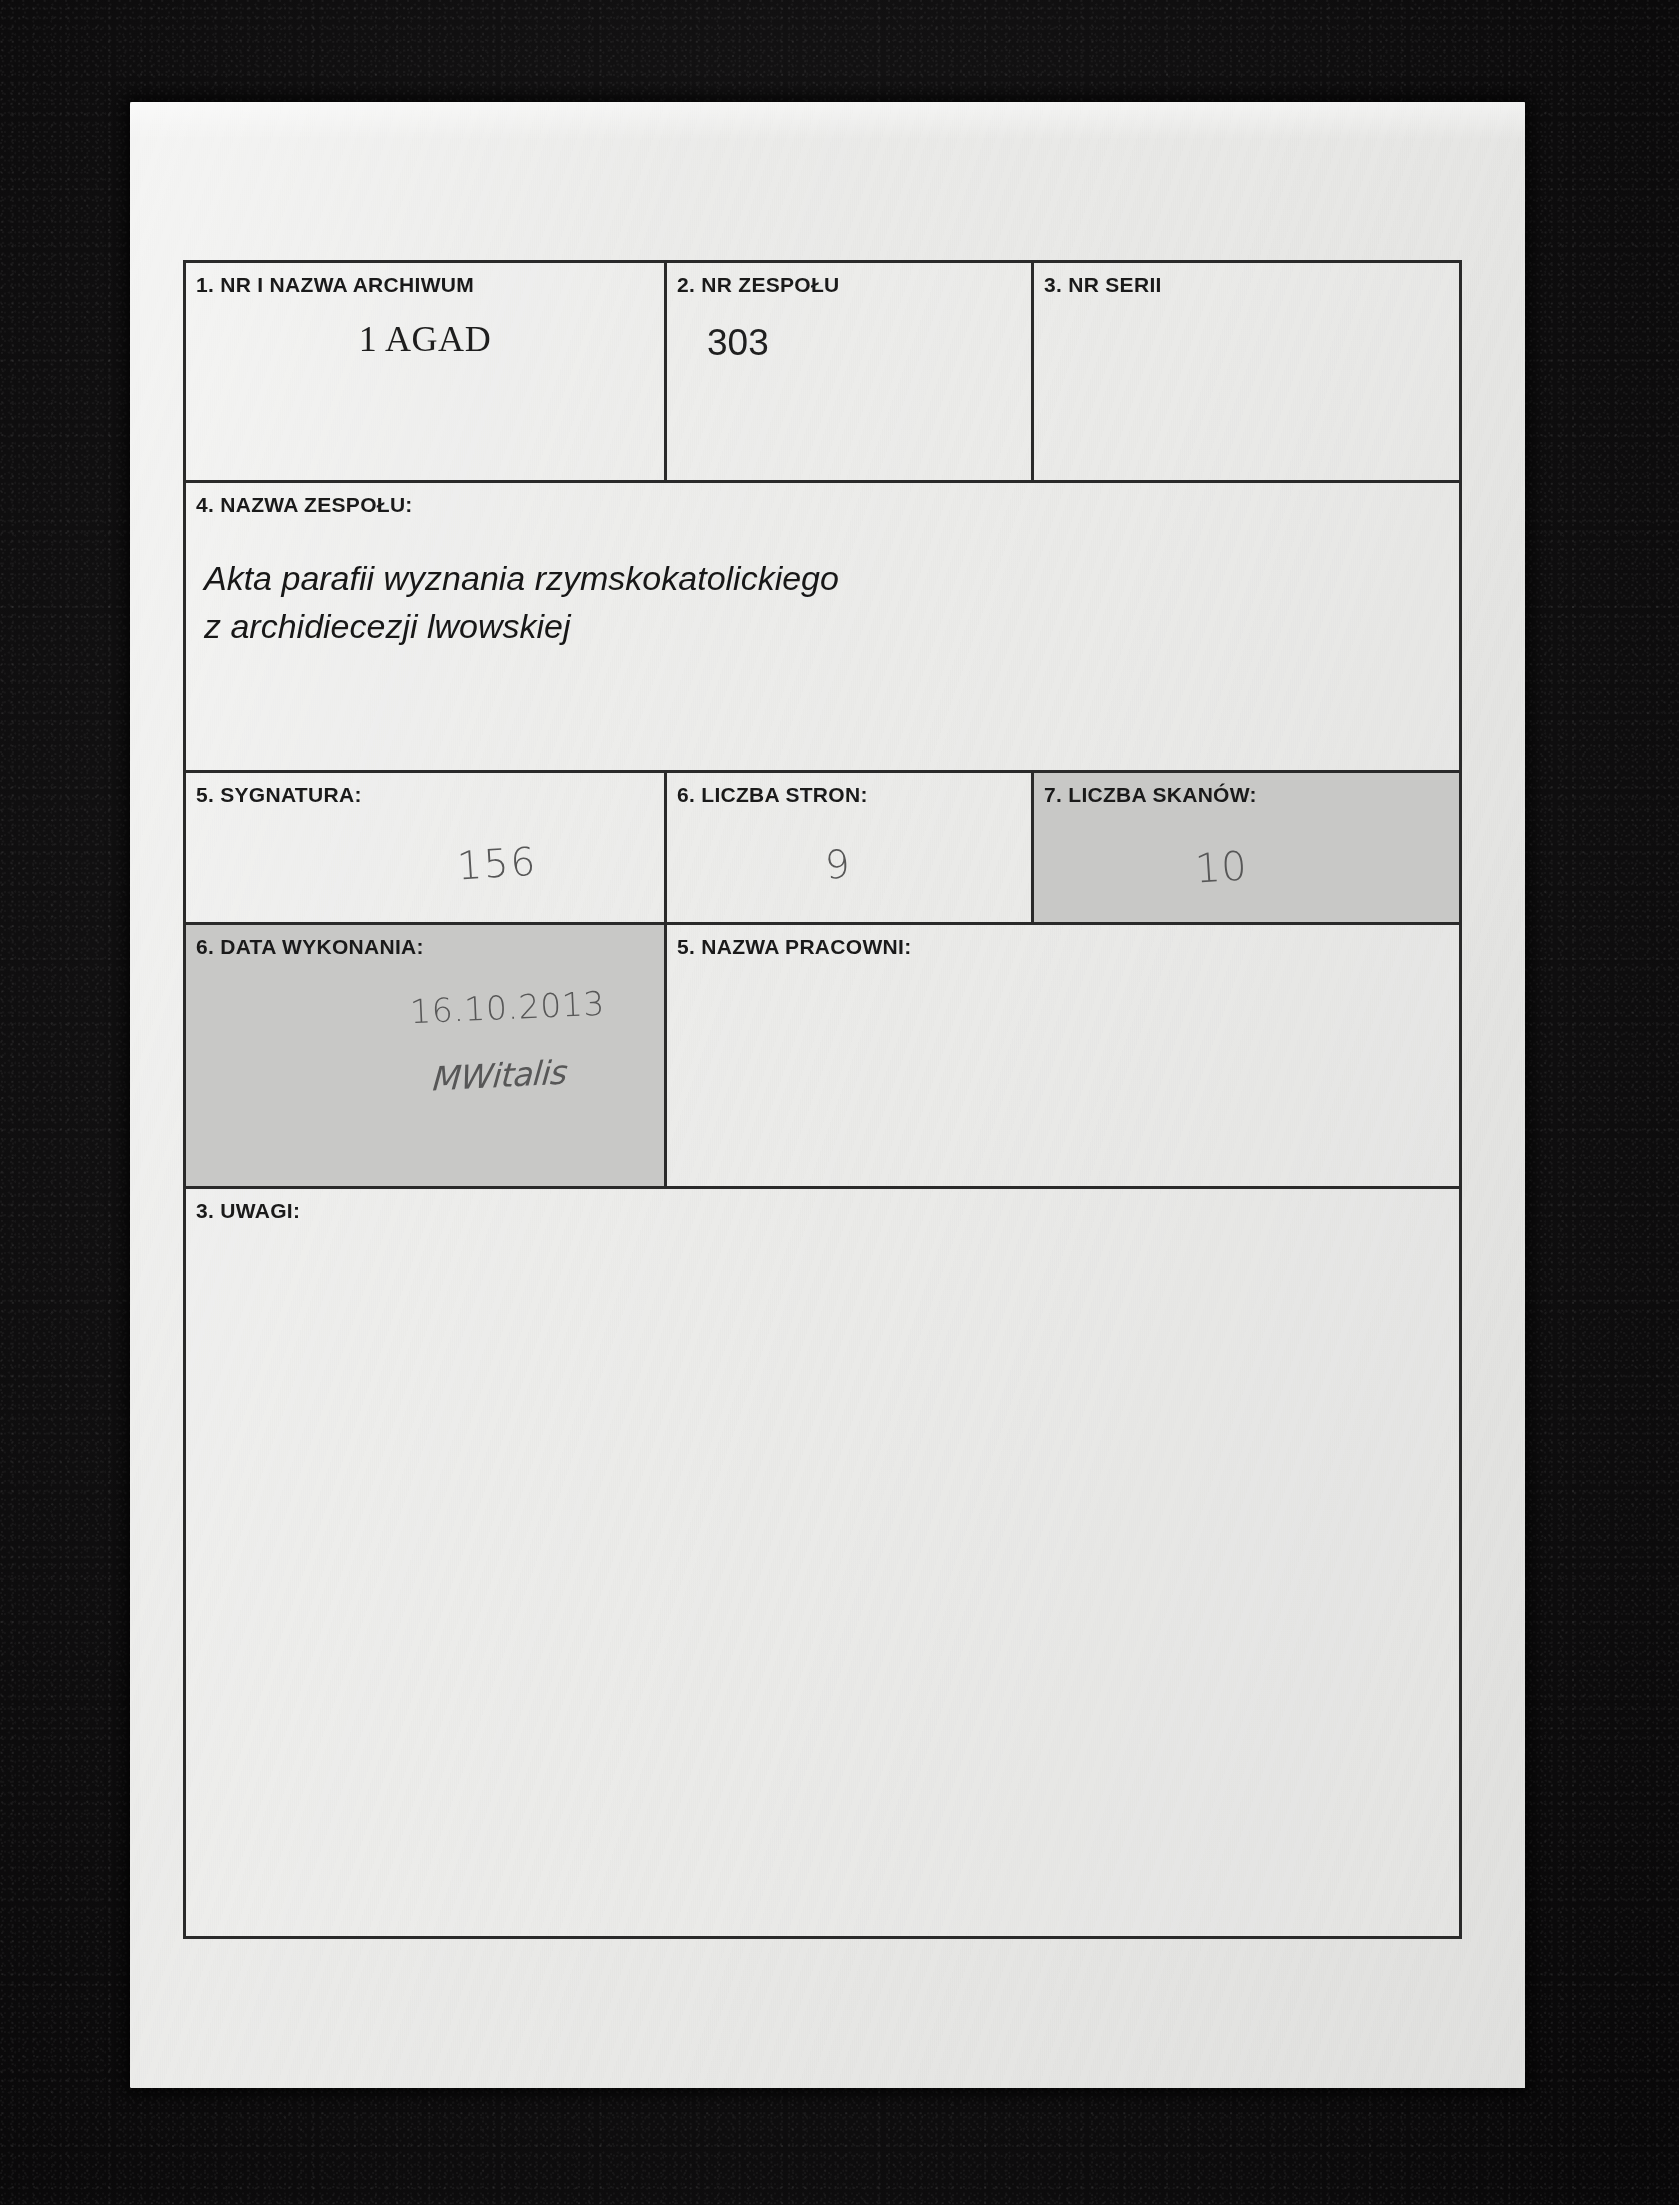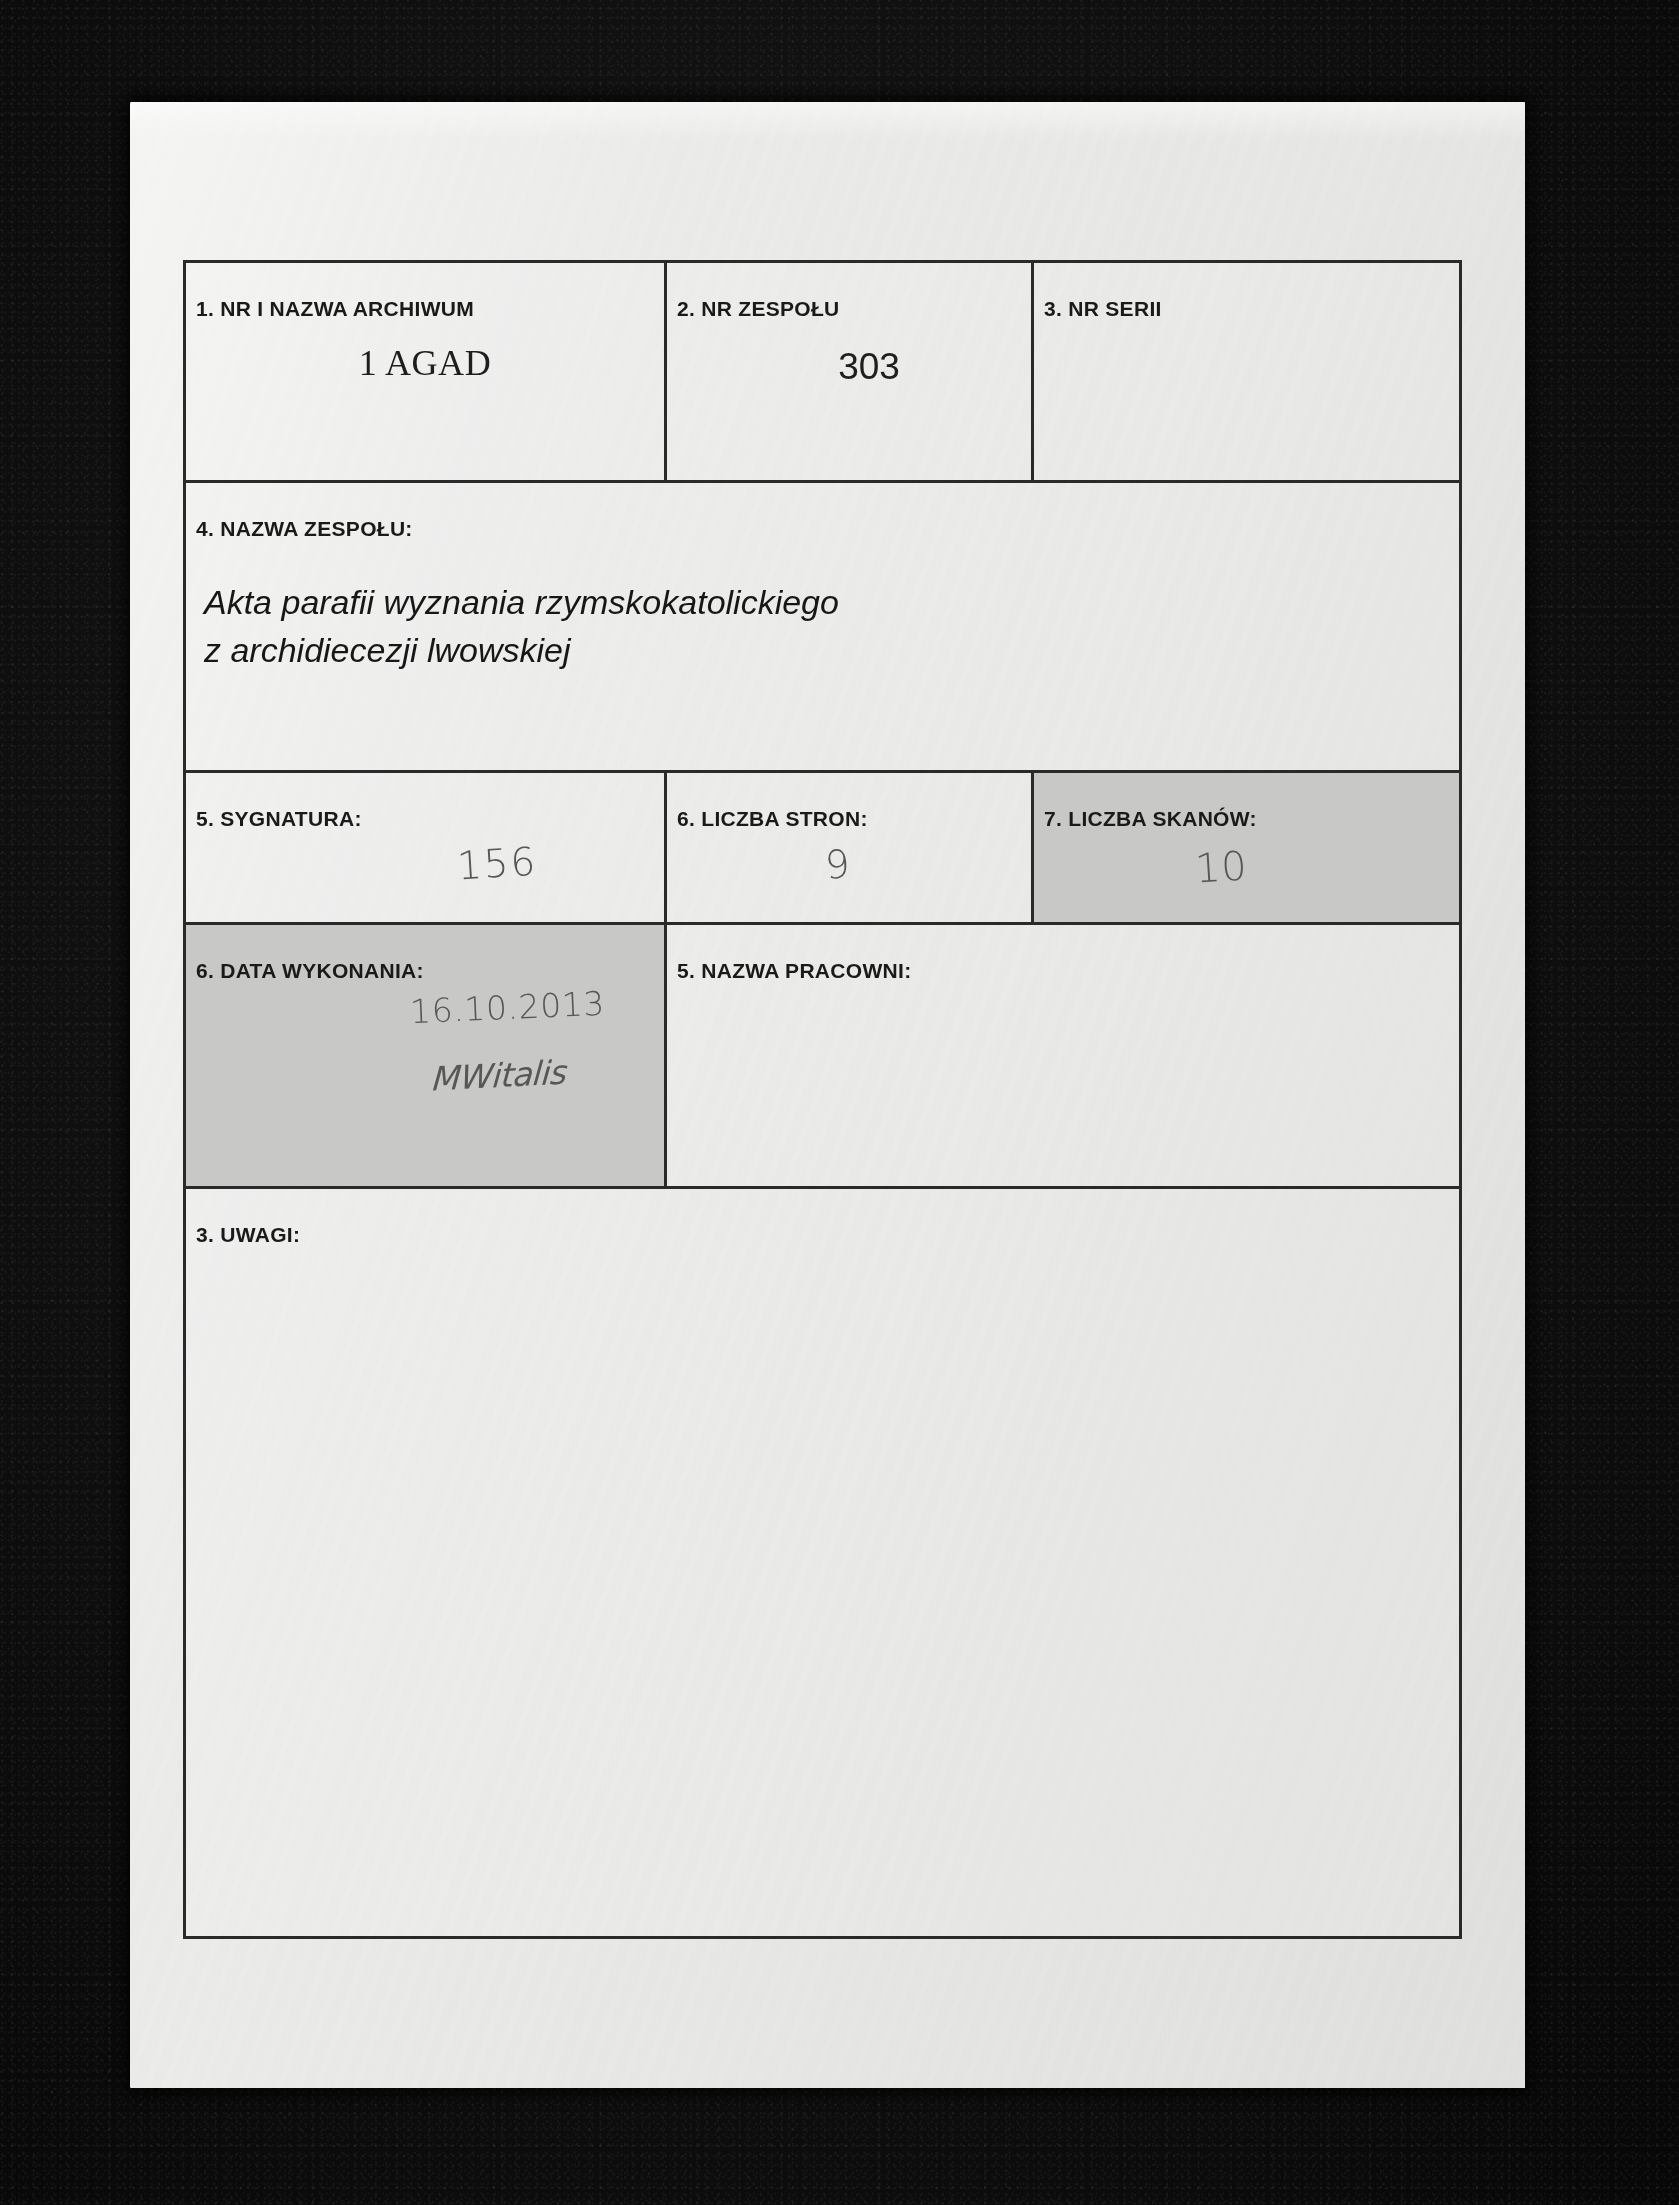--- a/index.html
+++ b/index.html
@@ -77,40 +77,39 @@
     outline: 0;
   }
 
   .cell-label {
     font-size: 21px;
     font-weight: bold;
     letter-spacing: 0.3px;
     color: #1a1a1a;
     padding: 10px 0 0 10px;
     white-space: nowrap;
-    margin-top: 24px;
   }
 
   .shaded {
     background: #c8c8c6 !important;
   }
 
   
   .val-serif {
     font-family: "Liberation Serif", serif;
     font-size: 36px;
     color: #1e1e1e;
     text-align: center;
     margin-top: 21.4px;
     letter-spacing: 0.6px;
   }
   .val-sans {
     font-size: 37px;
     color: #1f1f1f;
-    text-align: center;
+    text-align: left;
     margin-top: 25px;
     margin-left: 40px;
   }
   .fonds-name {
     font-size: 34px;
     line-height: 1.42;
     color: #171717;
     padding: 37px 0 0 18px;
     font-style: italic;
   }

